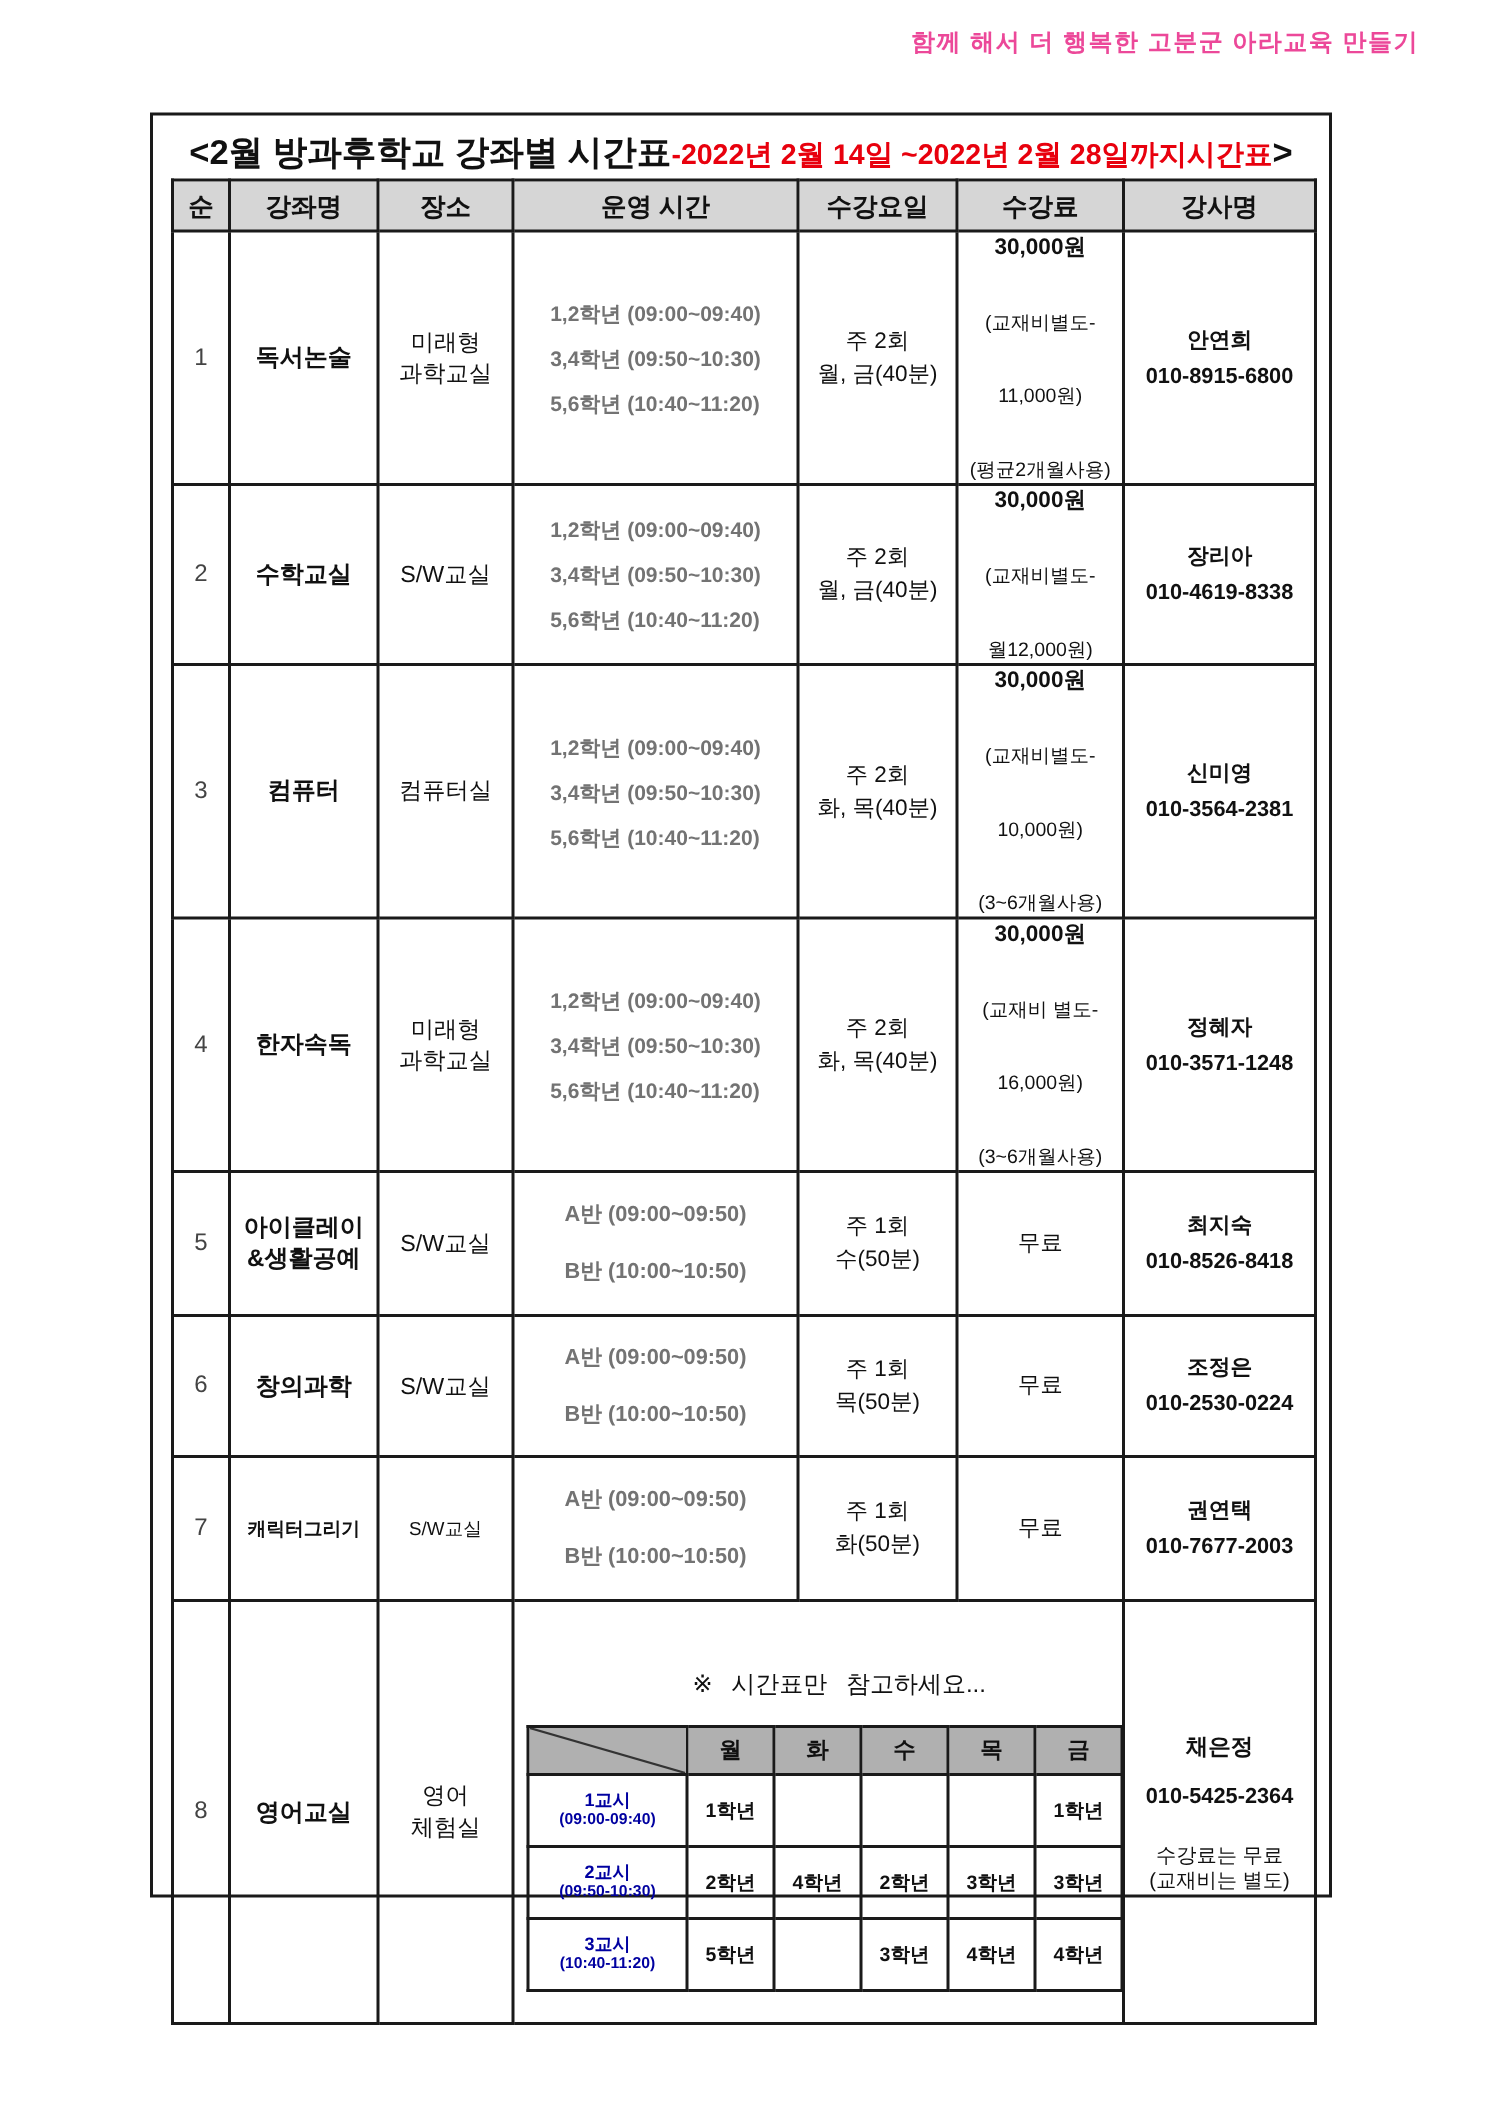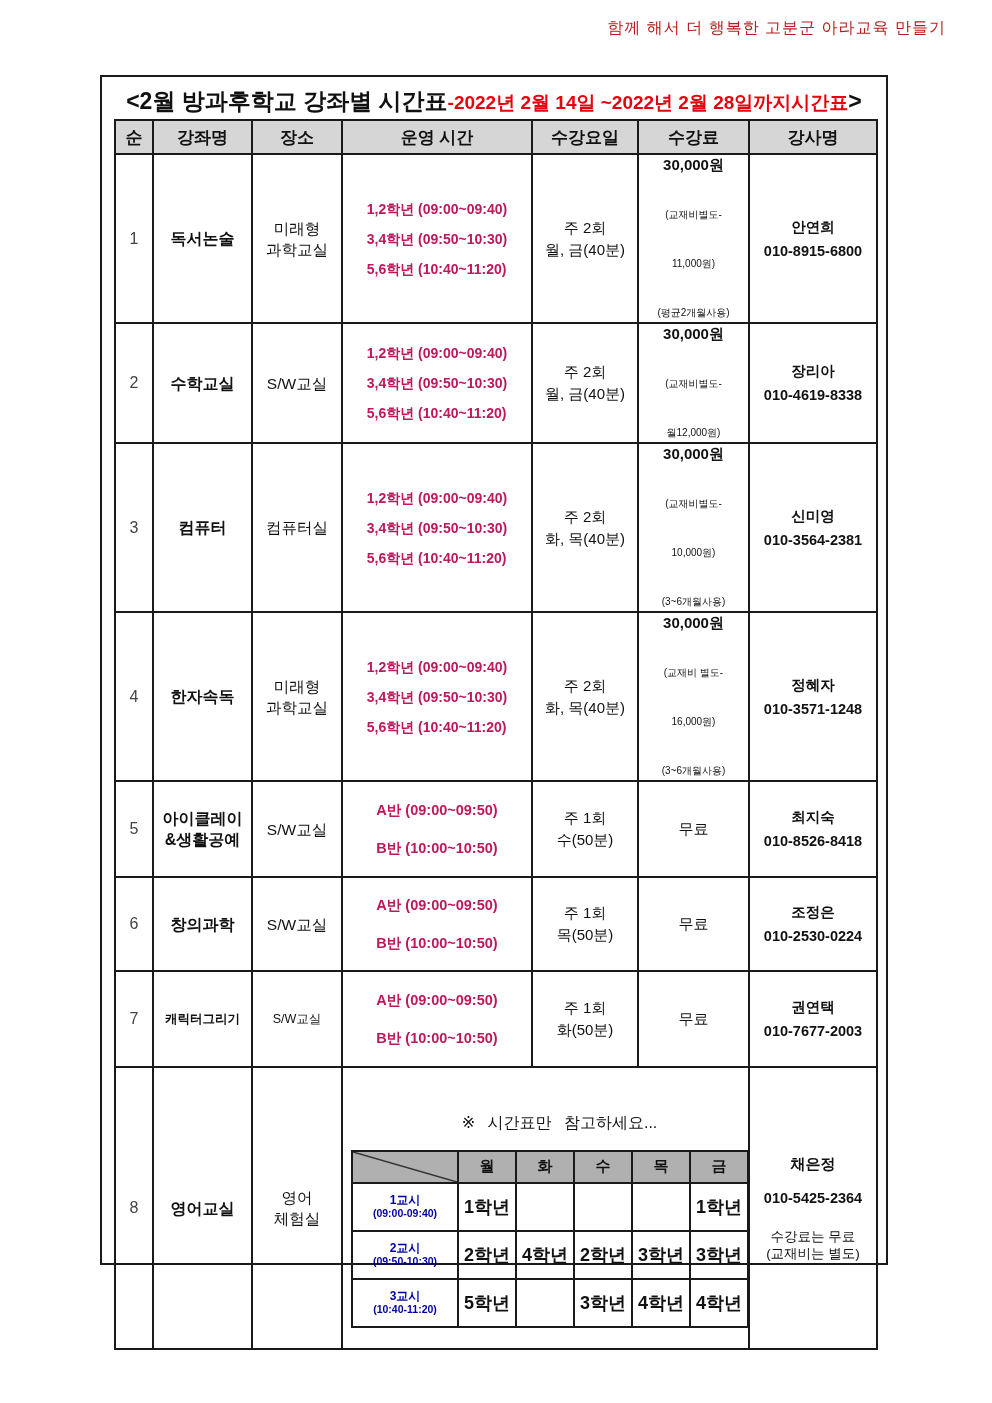--- a/index.html
+++ b/index.html
@@ -1,21 +1,21 @@
 <!DOCTYPE html>
 <html><head>
 <meta charset="utf-8">
 <style>
   * { margin:0; padding:0; box-sizing:border-box; }
   html,body { width:992px; height:1403px; background:#ffffff;
               font-family:"Liberation Sans","DejaVu Sans",sans-serif; color:#111; }
   body { position:relative; }
 
-  .slogan { position:absolute; top:18px; right:46px; font-size:16px; font-weight:normal;
-            color:#b91c1c; letter-spacing:1px; }
+  .slogan { position:absolute; top:18px; right:46px; font-size:16px; font-weight:bold;
+            color:#ec4899; letter-spacing:1px; }
 
   .frame { position:absolute; left:100px; top:75px; width:788px; height:1190px;
            border:2px solid #1a1a1a; }
 
   .title { margin-top:9px; text-align:center; white-space:nowrap; }
   .title .t-black { font-size:23px; font-weight:bold; color:#111; }
   .title .t-red   { font-size:19px; font-weight:bold; color:#e8000d; }
 
   table.main { position:absolute; left:12px; top:42px; border-collapse:collapse;
                table-layout:fixed; width:762px; }
@@ -24,45 +24,45 @@
   table.main th { background:#d6d6d6; font-size:17px; font-weight:bold; height:34px; }
 
   .r1{height:93px} .r2{height:95px} .r3{height:92px} .r4{height:90px}
   .r5{height:96px} .r6{height:94px} .r7{height:96px} .r8{height:282px}
 
   .no-cell { font-size:16px; color:#444; font-weight:normal; }
   .course  { font-size:16px; font-weight:bold; line-height:21px; }
   .place   { font-size:15.5px; line-height:21px; }
   .small-txt { font-size:12.5px !important;border-radius:13px; }
 
-  .time-block { display:inline-block; text-align:left; color:#be185d; font-weight:bold; }
+  .time-block { display:inline-block; text-align:left; color:#737373; font-weight:bold; }
   .time3 .t-line { font-size:14px; line-height:30px; }
   .time2 .t-line { font-size:14.5px; line-height:38px; }
 
   .days  { font-size:15px; line-height:22px; }
   .fee-main { font-size:15px; font-weight:bold; line-height:20px; }
-  .fee-sub  { font-size:10px; line-height:18px;margin-top:31px; }
+  .fee-sub  { font-size:13px; line-height:18px;margin-top:31px; }
   .fee-free { font-size:15px; line-height:20px; }
   .teacher  { font-size:14.5px; font-weight:bold; line-height:24px; }
 
   td.merged { vertical-align:top; padding:0; }
   .sub-note { margin-top:24px; text-align:center; font-size:16px; word-spacing:8px;padding-left:28px; }
 
   table.sub { border-collapse:collapse; table-layout:fixed; width:396px;
               margin:16px 0 0 8px; }
   table.sub td, table.sub th { border:2px solid #1a1a1a; text-align:center;
               vertical-align:middle; padding:0; }
   table.sub th { background:#b0b0b0; font-size:15px; font-weight:bold; height:32px; }
   td.diag { background:#b0b0b0; position:relative; }
   td.diag svg { position:absolute; left:0; top:0; width:100%; height:100%; display:block; }
   .sub-r { height:48px; }
   .period { color:#0000a0; font-weight:bold; }
   .period .p1 { font-size:12px; line-height:13px; }
   .period .p2 { font-size:10.5px; line-height:13px; }
-  .sub-cell { font-size:18px; font-weight:bold;margin-top:12px; }
+  .sub-cell { font-size:13px; font-weight:bold;margin-top:12px; }
 
   .t8-name  { font-size:15px; font-weight:bold; margin-bottom:16px; }
   .t8-phone { font-size:14.5px; font-weight:bold; margin-bottom:22px; }
   .t8-fee   { font-size:13.5px; font-weight:normal; line-height:17px; }
 
   .footer-note { position:absolute; left:0; top:1042px; width:100%; text-align:center;
                  font-size:17.5px; font-weight:bold; }
 </style>
 </head>
 <body>

